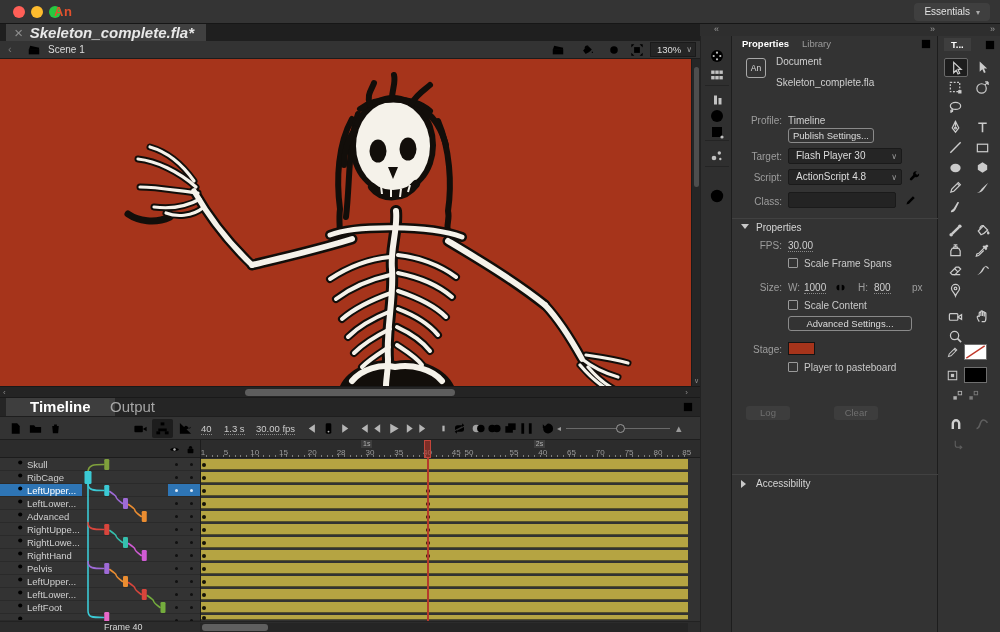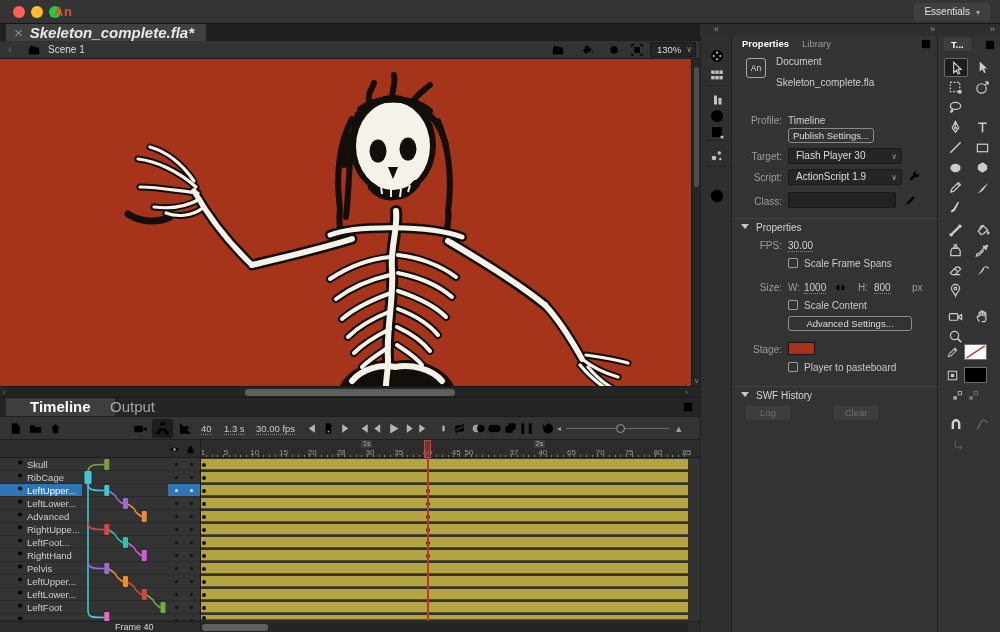--- a/index.html
+++ b/index.html
@@ -71,21 +71,21 @@
   .lrow .parcell { position:absolute; left:82px; top:0; width:86px; height:13px; border-bottom:1px solid #2a2a2a; background:#333; }
   .lrow .togcell { position:absolute; left:168px; top:0; width:32px; height:13px; border-bottom:1px solid #2a2a2a; background:#333; }
   .lrow .dot { position:absolute; top:5px; width:3px; height:3px; border-radius:50%; background:#101010; }
   .lrow.sel .namecell, .lrow.sel .togcell { background:#2e75b5; color:#fff; }
   .lrow.sel .dot { background:#ddeaf8; }
   .frow { position:absolute; left:0; width:488px; height:13px; }
   .frow .span { position:absolute; left:0; top:1px; width:488px; height:11px; background:#b5a442; border-bottom:1px solid #55502a; }
   .kf { position:absolute; width:4px; height:4px; border-radius:50%; background:#151208; }
   .vline200 { position:absolute; left:200px; top:0; width:1px; height:192px; background:#1c1c1c; }
   .tl-status { position:absolute; left:0; top:181px; width:700px; height:11px; background:#2c2c2c; border-top:1px solid #222; }
-  .tl-status .txt { position:absolute; left:104px; top:0; color:#d8d8d8; font-size:9px;margin-left:11px; }
+  .tl-status .txt { position:absolute; left:104px; top:0; color:#d8d8d8; font-size:9px; }
   .fr-track { position:absolute; left:200px; top:1px; width:488px; height:9px; background:#252525; }
   .fr-thumb { position:absolute; left:2px; top:1px; width:66px; height:7px; background:#5f5f5f; border-radius:3px; }
 
   
   .rtop { position:absolute; left:700px; top:24px; width:300px; height:12px; background:#2e2e2e; }
   .collapse { position:absolute; top:0; color:#9a9a9a; font-size:9px; letter-spacing:-1px; }
   .dock { position:absolute; left:700px; top:36px; width:32px; height:596px; background:#2f2f2f; border-left:1px solid #222; border-right:1px solid #1d1d1d; }
   .dk-ic { position:absolute; left:8px; width:16px; height:16px; color:#c2c2c2; }
   .dk-div { position:absolute; left:4px; width:24px; height:1px; background:#242424; }
 
@@ -639,21 +639,21 @@
             <span class="ruler-num" style="left:215.92px">5</span>
             <span class="ruler-num" style="left:244.72px">10</span>
             <span class="ruler-num" style="left:273.52px">15</span>
             <span class="ruler-num" style="left:302.32px">20</span>
             <span class="ruler-num" style="left:331.12px">28</span>
             <span class="ruler-num" style="left:359.91999999999996px">30</span>
             <span class="ruler-num" style="left:388.72px">35</span>
             <span class="ruler-num" style="left:417.52px">40</span>
             <span class="ruler-num" style="left:446.32px">45</span>
             <span class="ruler-num" style="left:459px">50</span>
-            <span class="ruler-num" style="left:503.9200000000001px">37</span>
+            <span class="ruler-num" style="left:503.9200000000001px">55</span>
             <span class="ruler-num" style="left:532.72px">40</span>
             <span class="ruler-num" style="left:561.52px">65</span>
             <span class="ruler-num" style="left:590.3199999999999px">70</span>
             <span class="ruler-num" style="left:619.12px">75</span>
             <span class="ruler-num" style="left:647.92px">80</span>
             <span class="ruler-num" style="left:676.72px">85</span>
             <span class="sec-mark" style="left:361.03999999999996px">1s</span>
             <span class="sec-mark" style="left:533.8399999999999px">2s</span>
             <div class="ruler-ticks"></div>
             <div class="ph-head" style="left:424.02px"></div>
@@ -736,21 +736,21 @@
     <div class="togcell" style="height:13px">
       <span class="dot" style="left:7px"></span>
       <span class="dot" style="left:22px"></span>
     </div>
           </div>
           <div class="lrow " style="top:96px;height:13px;overflow:hidden">
     <div class="namecell" style="height:13px">
               <svg class="licon">
                 <use href="#i-layerpin"></use>
               </svg>
-              <span class="nm">LeftFoot...</span>
+              <span class="nm">RightLowe...</span>
             </div>
     <div class="parcell" style="height:13px"></div>
     <div class="togcell" style="height:13px">
       <span class="dot" style="left:7px"></span>
       <span class="dot" style="left:22px"></span>
     </div>
           </div>
           <div class="lrow " style="top:109px;height:13px;overflow:hidden">
     <div class="namecell" style="height:13px">
               <svg class="licon">
@@ -979,21 +979,21 @@
     <div class="docicon">An</div>
     <span class="pval" style="left:44px;top:20px">Document</span>
     <span class="pval" style="left:44px;top:41px">Skeleton_complete.fla</span>
 
     <span class="plabel" style="left:4px;top:79px">Profile:</span>
     <span class="pval" style="left:56px;top:79px">Timeline</span>
     <div class="pbtn" style="left:56px;top:92px;width:86px;height:15px;line-height:14px">Publish Settings...</div>
     <span class="plabel" style="left:4px;top:115px">Target:</span>
     <div class="pselect" style="left:56px;top:112px;width:114px"><span>Flash Player 30</span><span class="car">∨</span></div>
     <span class="plabel" style="left:4px;top:136px">Script:</span>
-    <div class="pselect" style="left:56px;top:133px;width:114px"><span>ActionScript 1.9</span><span class="car">∨</span></div>
+    <div class="pselect" style="left:56px;top:133px;width:114px"><span>ActionScript 4.8</span><span class="car">∨</span></div>
     <svg class="p-ic" style="left:176px;top:134px">
         <use href="#i-wrench"></use>
       </svg>
     <span class="plabel" style="left:4px;top:160px">Class:</span>
     <div class="pinput" style="left:56px;top:156px;width:108px"></div>
     <svg class="p-ic" style="left:172px;top:158px">
         <use href="#i-pencil"></use>
       </svg>
 
     <div class="p-section-hd" style="top:182px">
@@ -1014,27 +1014,27 @@
     <span class="pval hotv" style="left:142px;top:246px">800</span>
     <span class="pval" style="left:180px;top:246px;color:#9d9d9d">px</span>
     <span class="chk" style="left:56px;top:264px"></span>
     <span class="chklabel" style="left:72px;top:264px">Scale Content</span>
     <div class="pbtn" style="left:56px;top:280px;width:124px;height:15px;line-height:14px">Advanced Settings...</div>
     <span class="plabel" style="left:4px;top:308px">Stage:</span>
     <div class="stage-swatch" style="left:56px;top:306px;background:#A6341B"></div>
     <span class="chk" style="left:56px;top:326px"></span>
     <span class="chklabel" style="left:72px;top:326px">Player to pasteboard</span>
 
-    <div class="p-section-hd" style="top:350px">
-      <span class="tri down"></span>
-      <span class="t">SWF History</span>
-    </div>
     <div class="pbtn dis" style="left:14px;top:370px;width:44px;height:14px;line-height:14px">Log</div>
     <div class="pbtn dis" style="left:102px;top:370px;width:44px;height:14px;line-height:14px">Clear</div>
 
+    <div class="p-section-hd" style="top:438px">
+      <span class="tri right"></span>
+      <span class="t">Accessibility</span>
+    </div>
   </div>
 
   <div class="toolspanel">
     <span class="ttab">T...</span>
     <svg class="pmenu" style="position:absolute;right:4px;top:3px;width:12px;height:12px">
         <use href="#i-grid"></use>
       </svg>
     <div id="toolgrid">
         <div class="tool-cell active " style="left:6px;top:22px">
       <svg class="ic">

